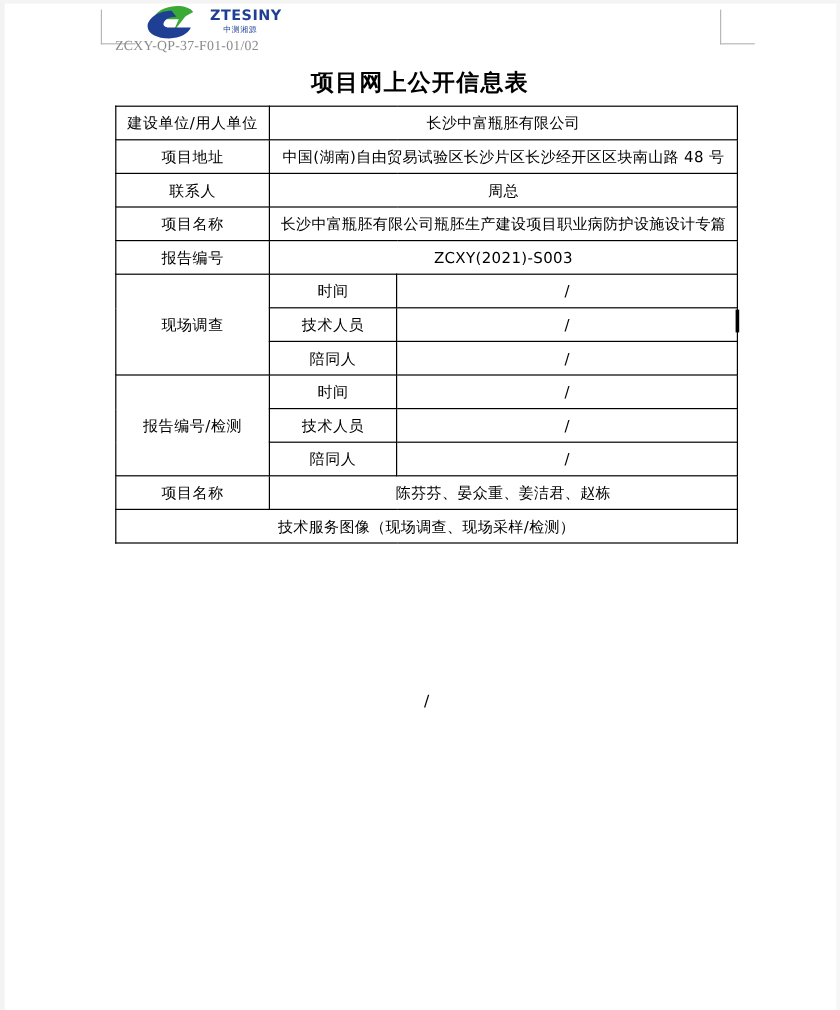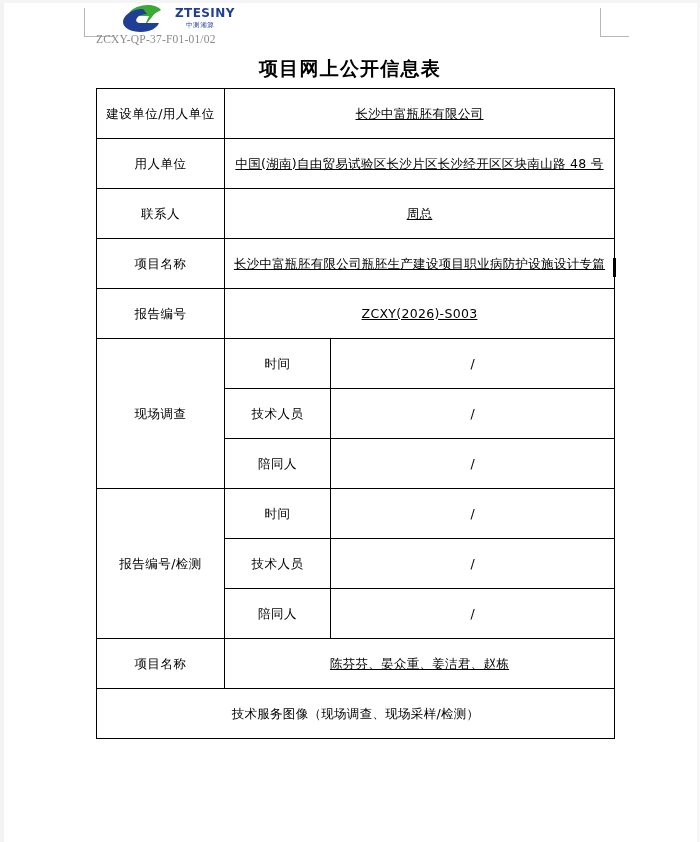--- a/index.html
+++ b/index.html
@@ -111,34 +111,34 @@
     left: 96px;
     top: 88px;
     width: 518px;
     border-collapse: collapse;
     table-layout: fixed;
     font-size: 12.5px;
     color: #000000;
   }
   #info-table td {
     border: 1px solid #000000;
-    padding: 11px 4px;
+    padding: 0 4px;
     text-align: center;
     vertical-align: middle;
     height: 27px;
     line-height: 1.25;
     word-break: break-all;
   }
   
   .col-label   { width: 128px; }
   .col-sublbl  { width: 106px; }
   .col-value   { width: 284px; }
 
   td.label-cell { letter-spacing: 0.5px; }
-  td.value-cell { letter-spacing: 0.3px; text-decoration: underline; }
+  td.value-cell { letter-spacing: 0.3px; }
   td.group-cell { letter-spacing: 0.5px; margin-left: 16px; }
   td.slash-cell { letter-spacing: 0; }
 
   
   td.image-block {
     height: 368px;
     text-align: left;
     vertical-align: top;
     padding: 7px 0 0 6px;
     position: relative;
@@ -208,34 +208,34 @@
       <col class="col-sublbl">
       <col class="col-value">
     </colgroup>
     <tbody>
 
       <tr>
         <td class="label-cell">建设单位/用人单位</td>
         <td class="value-cell" colspan="2">长沙中富瓶胚有限公司</td>
       </tr>
       <tr>
-        <td class="label-cell">用人单位</td>
+        <td class="label-cell">项目地址</td>
         <td class="value-cell" colspan="2">中国(湖南)自由贸易试验区长沙片区长沙经开区区块南山路 48 号</td>
       </tr>
       <tr>
         <td class="label-cell">联系人</td>
         <td class="value-cell" colspan="2">周总</td>
       </tr>
       <tr>
         <td class="label-cell">项目名称</td>
         <td class="value-cell" colspan="2">长沙中富瓶胚有限公司瓶胚生产建设项目职业病防护设施设计专篇</td>
       </tr>
       <tr>
         <td class="label-cell">报告编号</td>
-        <td class="value-cell" colspan="2">ZCXY(2026)-S003</td>
+        <td class="value-cell" colspan="2">ZCXY(2021)-S003</td>
       </tr>
 
       <tr>
         <td class="group-cell" rowspan="3">现场调查</td>
         <td class="label-cell">时间</td>
         <td class="slash-cell">/</td>
       </tr>
       <tr>
         <td class="label-cell">技术人员</td>
         <td class="slash-cell">/</td>

